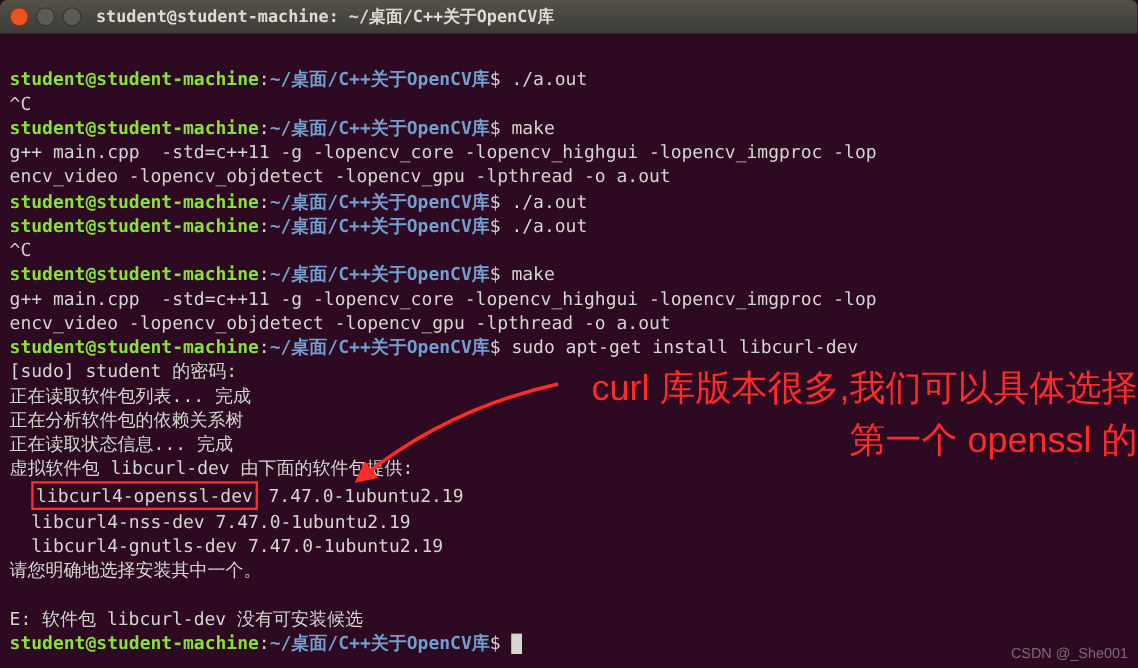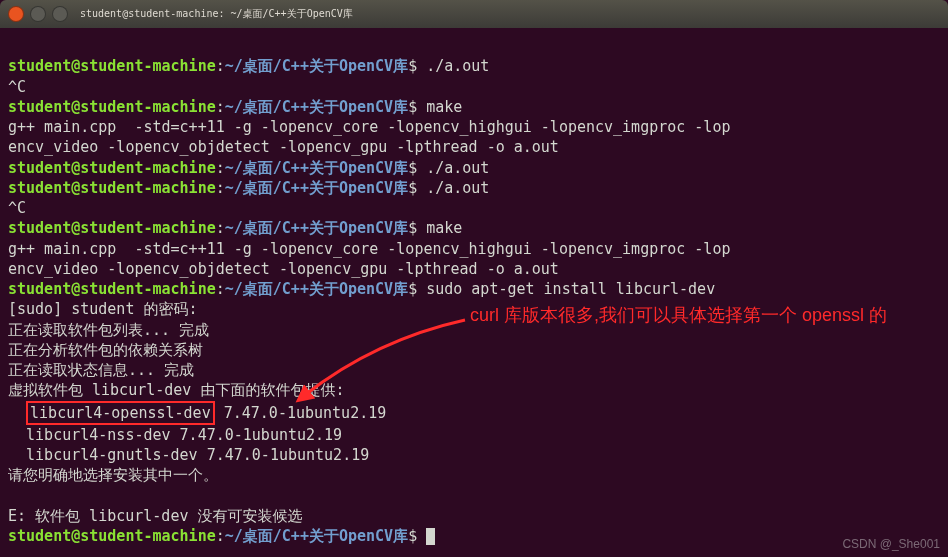--- a/index.html
+++ b/index.html
@@ -31,22 +31,22 @@
     width: 14px;
     height: 14px;
     border-radius: 50%;
     border: 1px solid rgba(0,0,0,0.4);
   }
   .tb-close { background: #e95420; }
   .tb-min { background: #5b5a54; }
   .tb-max { background: #5b5a54; }
   .tb-title {
     color: #dfdbd2;
-    font-weight: normal;
-    font-size: 10px;
+    font-weight: bold;
+    font-size: 14px;
     text-align: right;
   }
   .term {
     padding: 8px 8px;
     line-height: 1.35;
     color: #d3d7cf;
     white-space: pre-wrap;
     word-break: break-all;
   }
   .user { color: #8ae234; font-weight: bold; }
@@ -55,21 +55,21 @@
   .out { color: #d3d7cf; }
   .highlight-box {
     border: 2px solid #ff2a2a;
     padding: 0 2px;
     display: inline-block;
   }
   .annotation {
     position: absolute;
     color: #ff2a2a;
     font-family: "Microsoft YaHei", sans-serif;
-    font-size: 18px;
+    font-size: 30px;
     line-height: 1.45;
     left: 470px;
     top: 302px;
     pointer-events: none;
     text-align: right;
   }
   .arrow {
     position: absolute;
     left: 285px;
     top: 300px;

